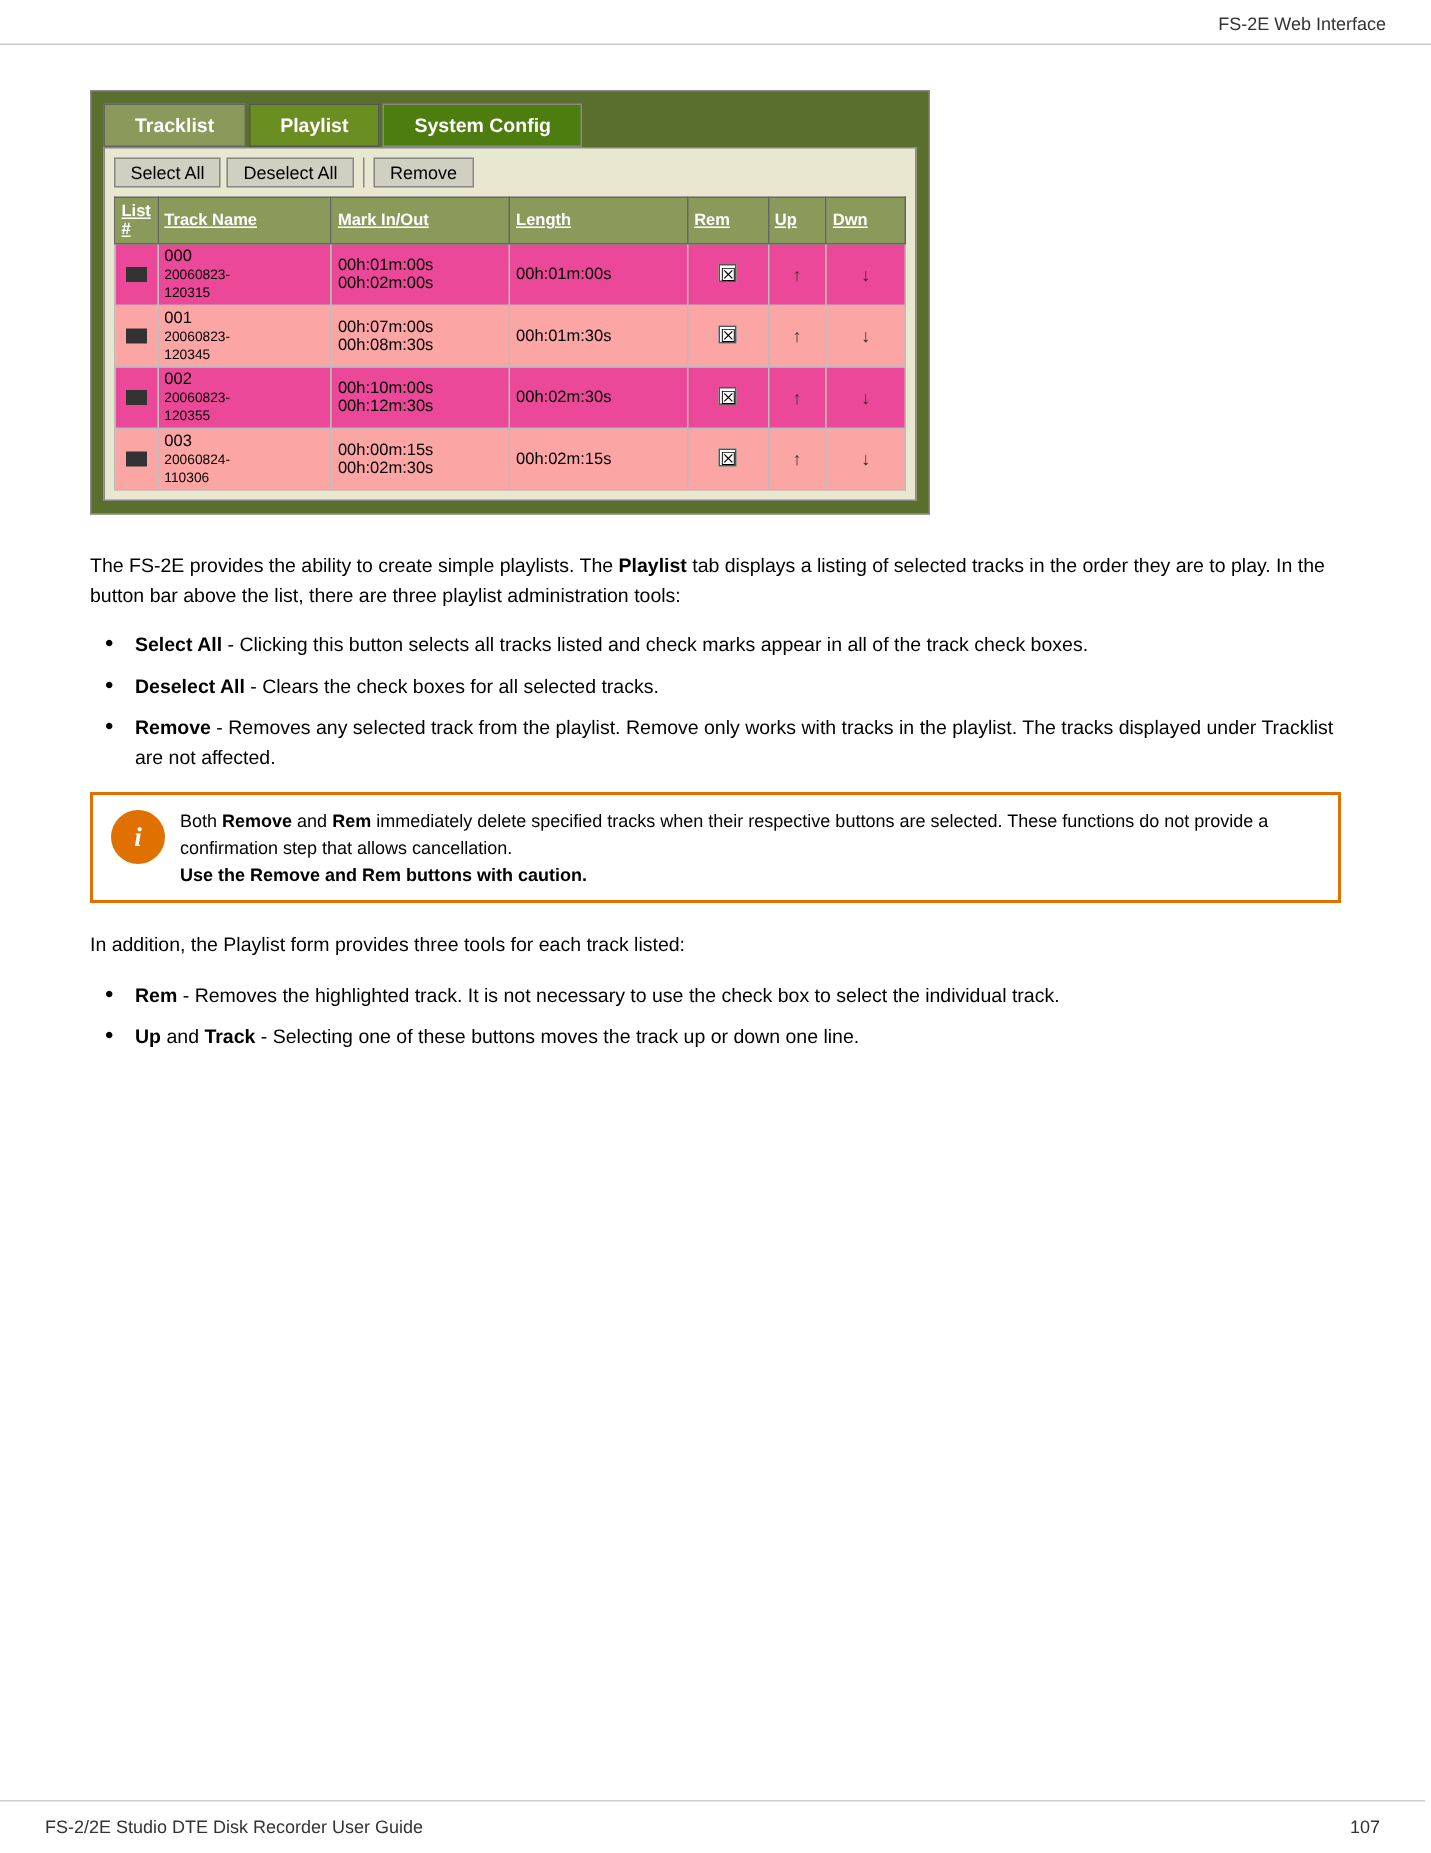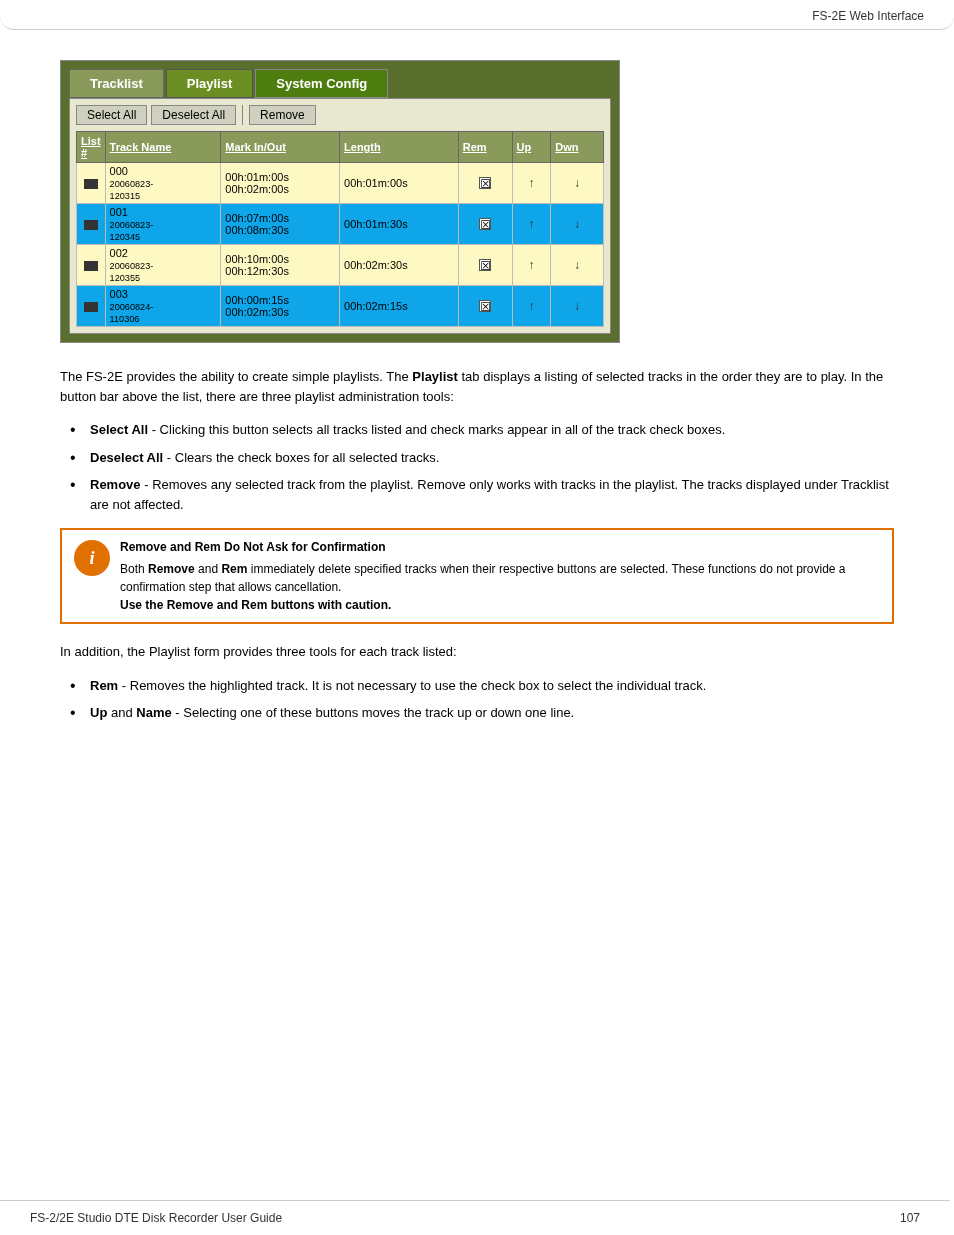--- a/index.html
+++ b/index.html
@@ -11,21 +11,20 @@
       width: 954px;
       min-height: 1235px;
       position: relative;
     }
 
     
     .page-header {
       border-bottom: 1px solid #ccc;
       padding: 8px 30px 6px 30px;
       text-align: right;
-      border-radius: 14px;
     }
     .header-title {
       font-size: 12px;
       color: #333;
     }
 
     
     .content {
       padding: 30px 60px 40px 60px;
     }
@@ -120,22 +119,22 @@
       text-align: left;
       font-weight: bold;
       border: 1px solid #666;
       text-decoration: underline;
     }
     .playlist-table td {
       padding: 2px 4px;
       border: 1px solid #bbb;
       vertical-align: middle;
     }
-    .row-odd { background: #fef9c3; margin-top: 36px; }
-    .row-even { background: #0ea5e9; }
+    .row-odd { background: #ec4899; margin-top: 36px; }
+    .row-even { background: #fca5a5; }
 
     .checkbox-cell {
       text-align: center;
       width: 20px;
     }
     .track-thumb {
       display: inline-block;
       width: 14px;
       height: 10px;
       background: #333;
@@ -372,21 +371,20 @@
       <b>Remove</b>
       <span> - Removes any selected track from the playlist. Remove only works with tracks in the playlist. The tracks displayed under Tracklist are not affected.</span>
     </li>
   </ul>
 
   <div class="note-box">
     <div class="note-icon">
       <span class="note-icon-i">i</span>
     </div>
     <div class="note-text">
-      <div class="note-title">Remove and Rem Do Not Ask for Confirmation</div>
       <p>
         Both <b>Remove</b> and <b>Rem</b> immediately delete specified tracks when their
         respective buttons are selected. These functions do not provide a confirmation
         step that allows cancellation.<br>
         <b>Use the Remove and Rem buttons with caution.</b>
       </p>
     </div>
   </div>
 
   <p class="body-text">
@@ -394,21 +392,21 @@
   </p>
 
   <ul class="bullet-list">
     <li>
       <b>Rem</b>
       <span> - Removes the highlighted track. It is not necessary to use the check box to select the individual track.</span>
     </li>
     <li>
       <b>Up</b>
       <span> and </span>
-      <b>Name</b>
+      <b>Track</b>
       <span> - Selecting one of these buttons moves the track up or down one line.</span>
     </li>
   </ul>
 
 </div>
 
 <div class="page-footer">
   <span class="footer-title">FS-2/2E Studio DTE Disk Recorder User Guide</span>
   <span class="footer-page">107</span>
 </div>

